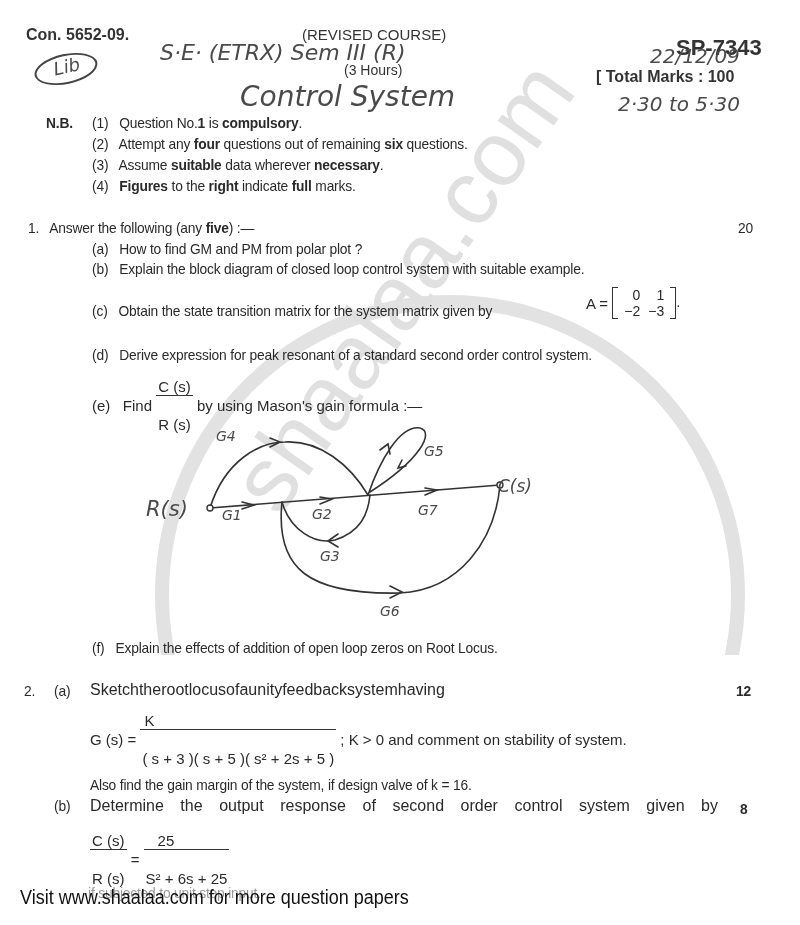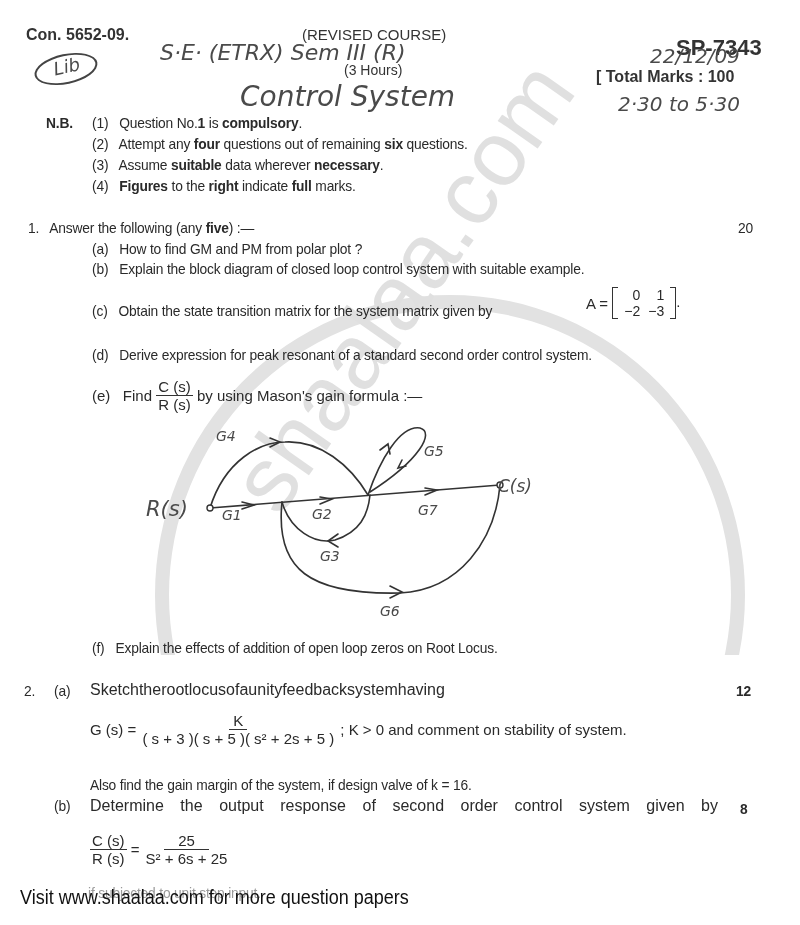--- a/index.html
+++ b/index.html
@@ -6,21 +6,21 @@
   body {
     width:800px; height:925px; overflow:hidden; position:relative;
     background:#ffffff; color:#222;
     font-family:"Liberation Sans", "DejaVu Sans", sans-serif;
   }
   .abs { position:absolute; white-space:nowrap; }
   .print { font-size:15px; letter-spacing:-0.2px; color:#2a2a2a; transform:scaleX(0.92); transform-origin:left top; }
   .bold { font-weight:bold; }
   .hand { font-family:"DejaVu Sans", sans-serif; font-style:italic; color:#4a4a4a; font-weight:300; }
   .hdr { font-size:16px; font-weight:bold; color:#333; }
-  .frac { display:inline-flex; flex-direction:column; align-items:center; vertical-align:middle; line-height:1.15; }
+  .frac { display:inline-flex; flex-direction:column; vertical-align:middle; line-height:1.15;gap:20px; }
   .frac .n { border-bottom:1px solid #333; padding:0 2px; }
   .frac .d { padding:0 2px; }
   .watermark-circle {
     position:absolute; left:155px; top:295px; width:590px; height:600px;
     border:14px solid #e2e2e2; border-radius:50%; box-sizing:border-box;
     clip-path: polygon(0 0, 100% 0, 100% 60%, 0 60%);
   }
   .watermark-text {
     position:absolute; left:210px; top:470px; font-size:92px; color:#e0e0e0;
     transform:rotate(-55deg); transform-origin:left top; font-family:"Liberation Sans", sans-serif;

